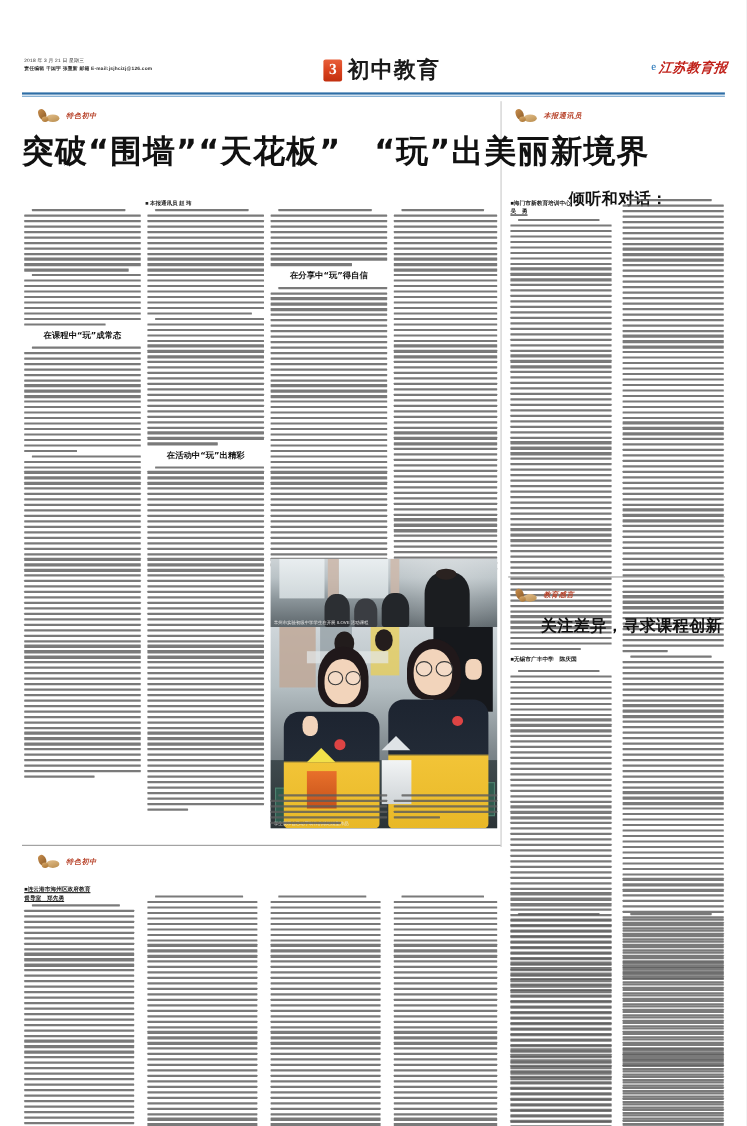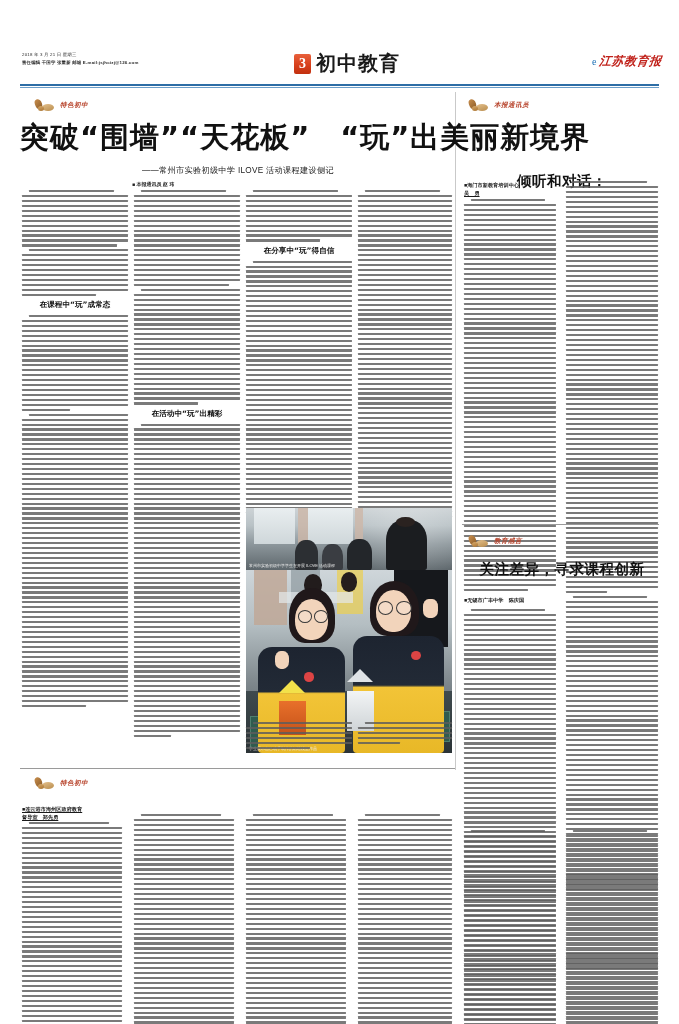--- a/index.html
+++ b/index.html
@@ -136,21 +136,20 @@
     <span class="pebbles">
         <i class="a"></i>
         <i class="b"></i>
         <i class="c"></i>
       </span>
     <span class="tg-text">特色初中</span>
   </div>
 
   <div style="position:absolute;left:20px;top:118px;width:436px;">
     <div class="h-main">突破“围墙”“天花板”　“玩”出美丽新境界</div>
-    <div class="h-sub">——常州市实验初级中学 ILOVE 活动课程建设侧记</div>
   </div>
 
   <div style="position:absolute;left:132px;top:181px;font-size:5px;font-weight:bold;color:#222;">■ 本报通讯员 赵 玮</div>
 
   <div class="col" style="left:134px;top:190px;width:106px;">
     <div class="ln i s80"></div>
       <div class="ln"></div>
       <div class="ln"></div>
       <div class="ln"></div>
     <div class="ln"></div>
@@ -764,21 +763,21 @@
 
   <div style="position:absolute;left:468px;top:534px;" class="tag">
     <span class="pebbles">
         <i class="a"></i>
         <i class="b"></i>
         <i class="c"></i>
       </span>
     <span class="tg-text">教育感言</span>
   </div>
 
-  <div style="position:absolute;left:462px;top:560px;width:200px;">
+  <div style="position:absolute;left:474px;top:560px;width:200px;">
     <div class="h-r2">关注差异，寻求课程创新</div>
   </div>
 
   <div class="byline" style="position:absolute;left:464px;top:596px;width:95px;">
     <div>■无锡市广丰中学　陈庆国</div>
   </div>
 
   <div class="col" style="left:464px;top:609px;width:92px;">
     <div class="ln i s80"></div>
       <div class="ln"></div>

